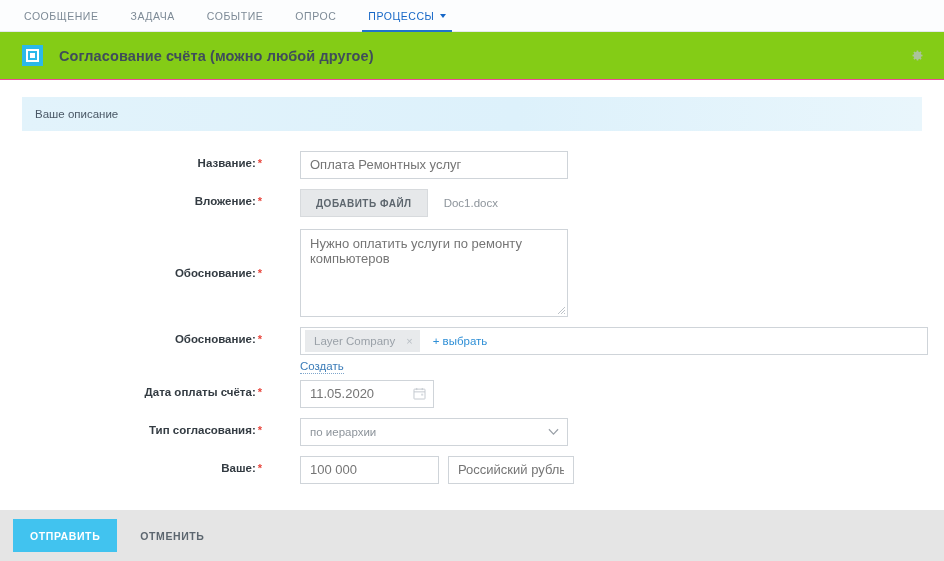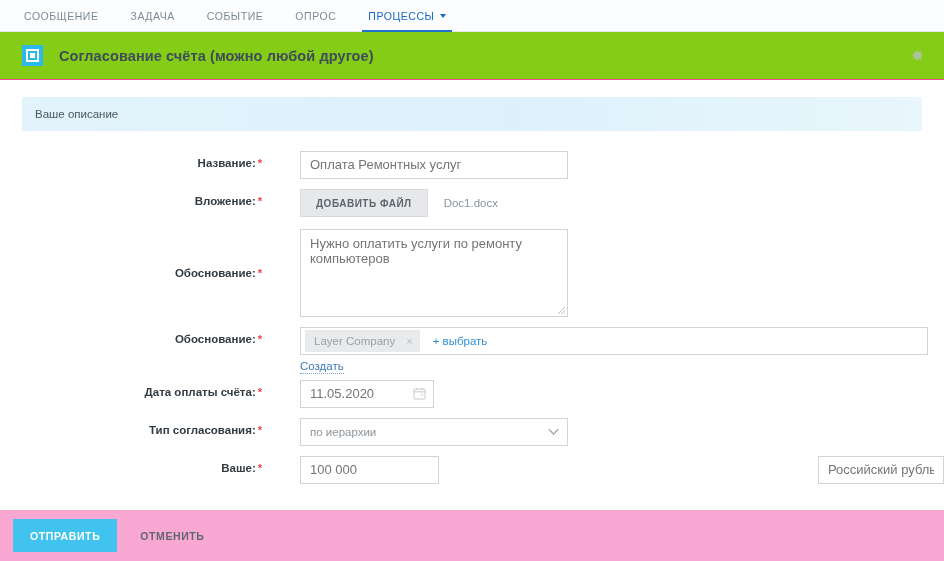--- a/index.html
+++ b/index.html
@@ -295,35 +295,35 @@
   }
   .cp-create {
     margin-top: 4px;
     font-size: 11.5px;
     color: #3b7cb8;
     border-bottom: 1px dotted #7fa6cc;
     display: inline-block;
     line-height: 14px;
     cursor: pointer;
   }
-  .sum-row { display: flex; justify-content: space-between; }
+  .sum-row { display: flex; }
   .sum-row .w-cur { margin-left: 9px; }
 
   
   .footer {
     position: absolute;
     left: 0;
     bottom: 0;
     width: 100%;
     height: 51px;
     display: flex;
     align-items: center;
     padding-left: 13px;
     box-sizing: border-box;
-    background: #f9a8d4;
+    background: #e5e5e5;
   }
   .btn-send {
     background: #41c3ef;
     color: #ffffff;
     border: none;
     height: 33px;
     min-width: 100px;
     padding: 0 17px;
     font-size: 10.5px;
     font-weight: 700;

